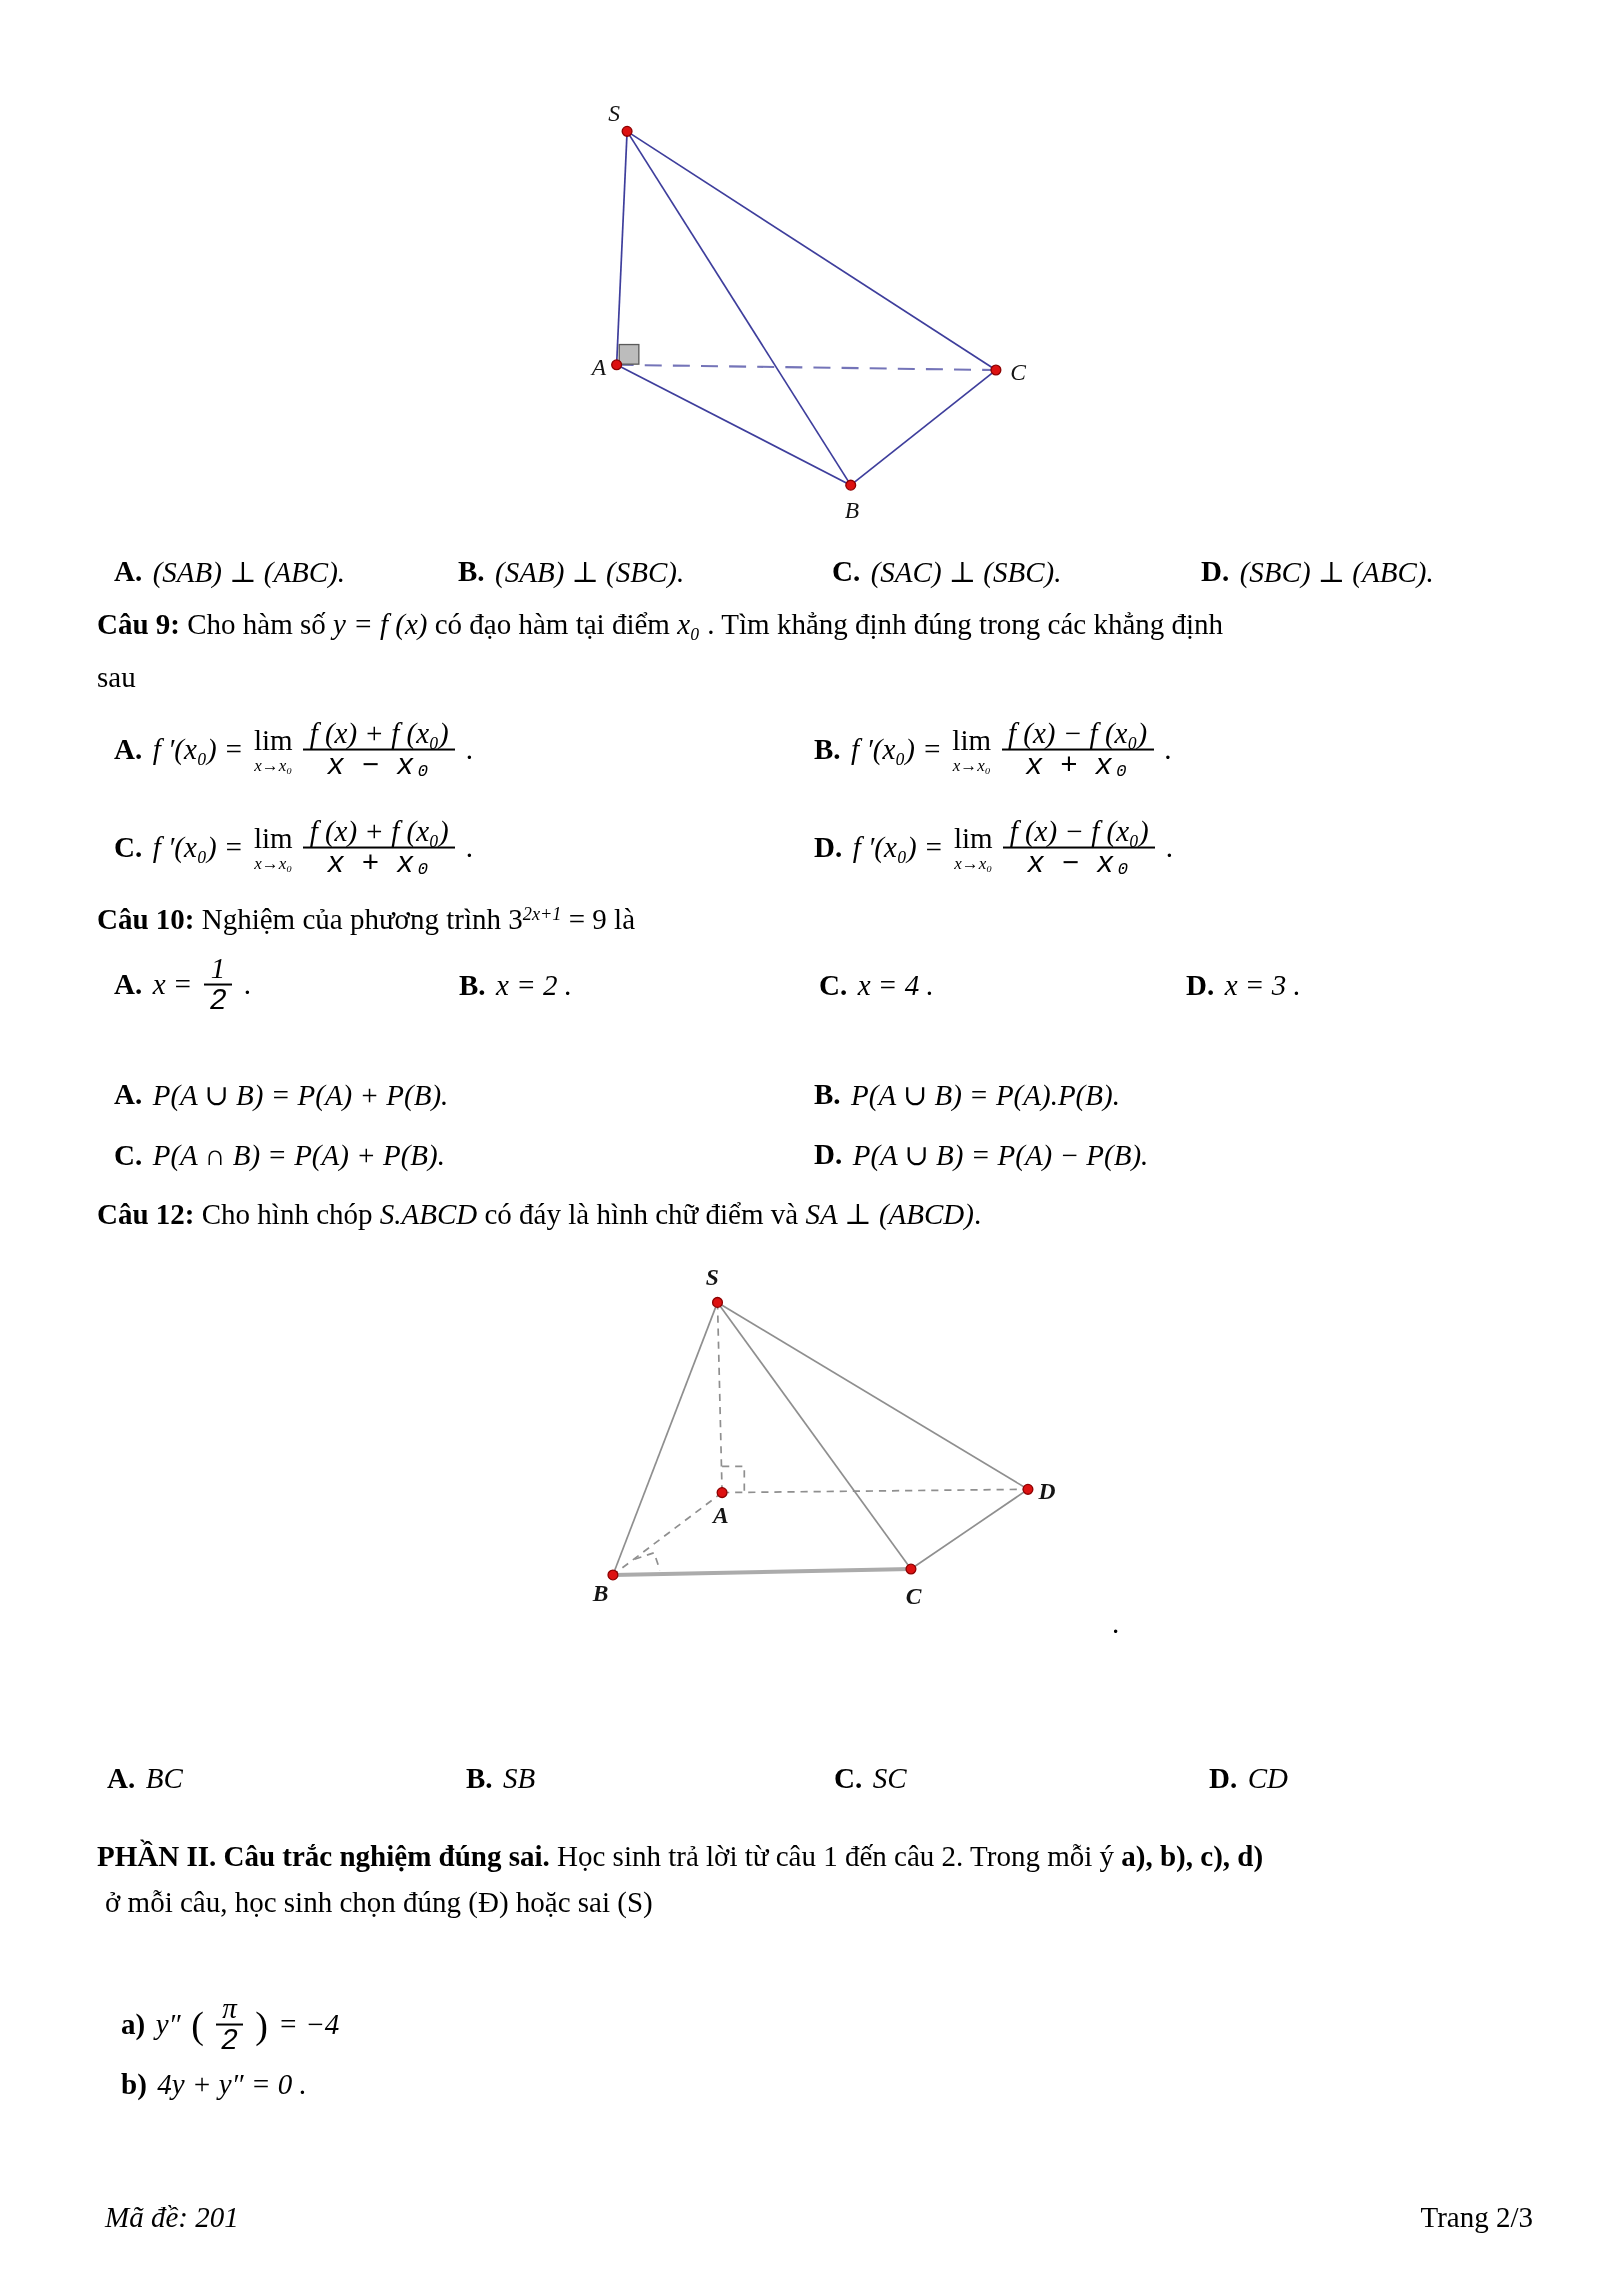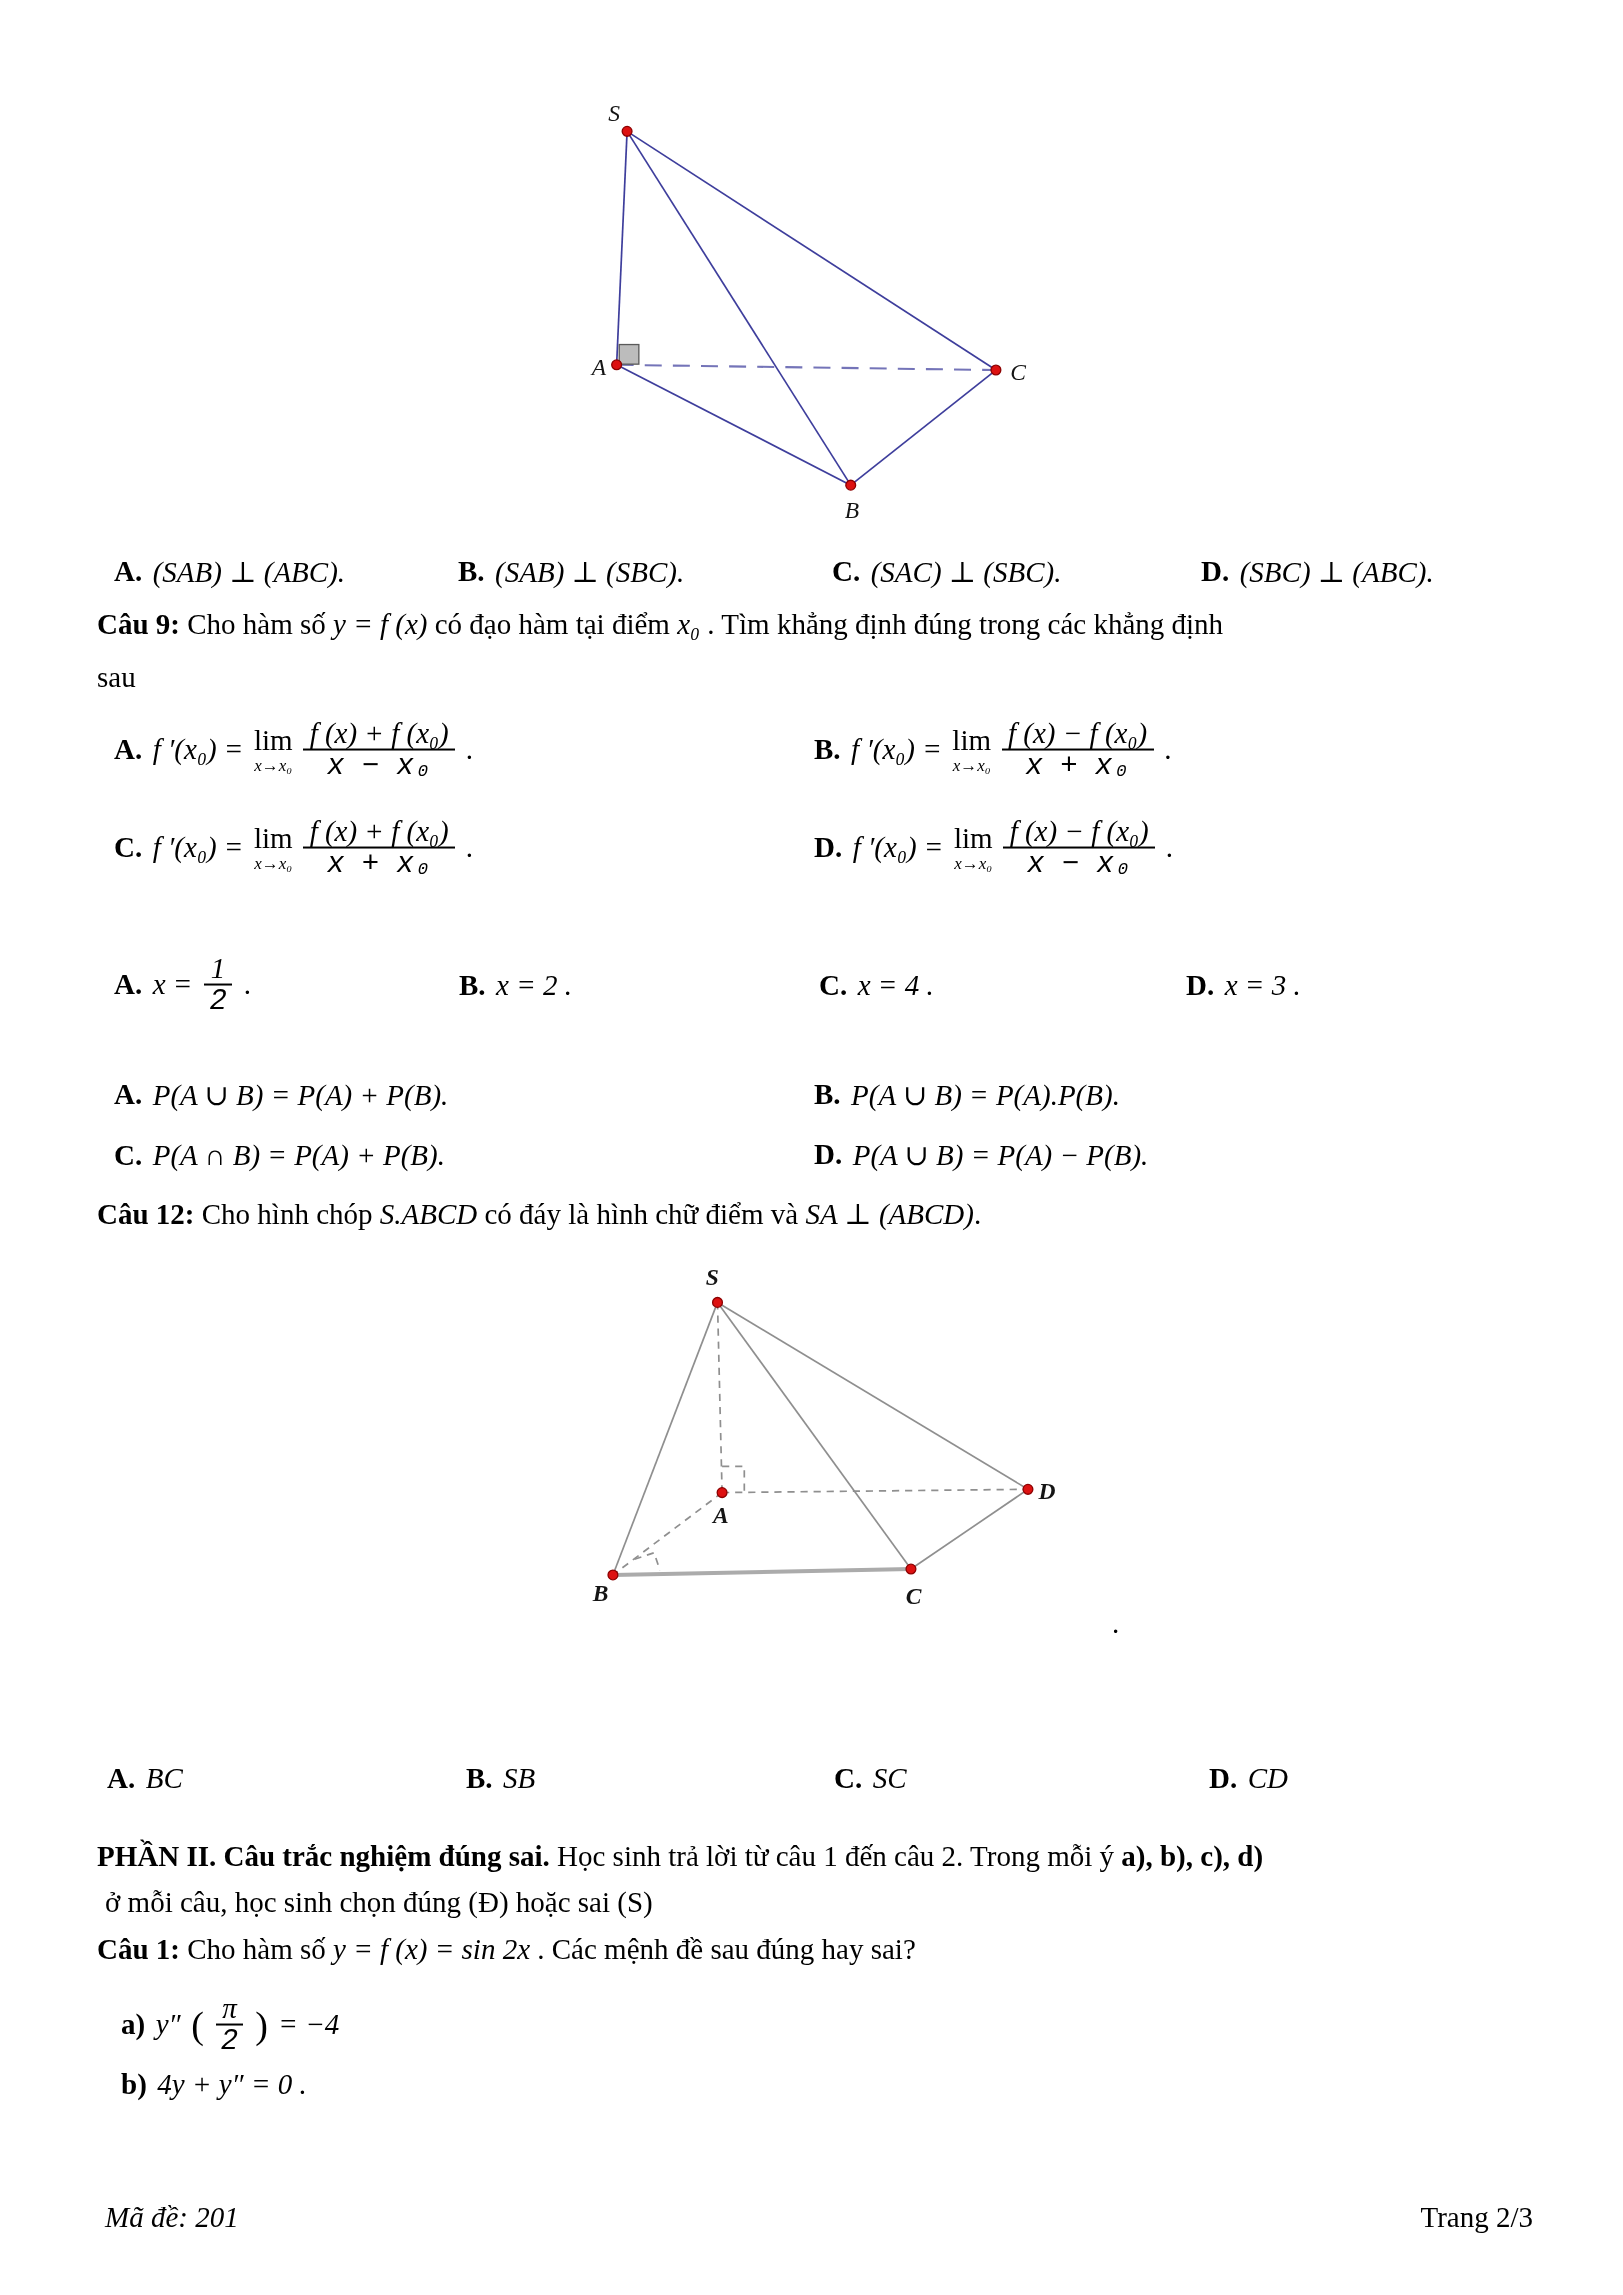--- a/index.html
+++ b/index.html
@@ -146,20 +146,26 @@
           <span class="limsub">x→x₀</span>
         </span>
       <span class="frac">
           <span class="num">f (x) − f (x₀)</span>
           <span class="den">x − x₀</span>
         </span>
       <span>.</span>
     </span>
   </div>
 
+  <div class="line" style="left:97px;top:900px;">
+    <b>Câu 10:</b>
+    <span>Nghiệm của phương trình</span>
+    <span><span>3</span><sup class="e">2x+1</sup></span>
+    <span>= 9 là</span>
+  </div>
 
   <div class="row" style="top:932px;height:105px;">
     <span class="opt" style="left:114px;">
       <b class="lbl">A.</b>
       <i class="mi">x =</i>
       <span class="frac">
           <span class="num">1</span>
           <span class="den">2</span>
         </span>
       <span>.</span>
@@ -257,26 +263,20 @@
 
   <div class="line" style="left:97px;top:1837px;">
     <b>PHẦN II. Câu trắc nghiệm đúng sai.</b>
     <span>Học sinh trả lời từ câu 1 đến câu 2. Trong mỗi ý</span>
     <b>a), b), c), d)</b>
   </div>
   <div class="line" style="left:97px;top:1883px;margin-left:8px;">
     <span>ở mỗi câu, học sinh chọn đúng (Đ) hoặc sai (S)</span>
   </div>
 
-  <div class="line" style="left:97px;top:1930px;">
-    <b>Câu 1:</b>
-    <span>Cho hàm số</span>
-    <i class="mi">y = f (x) = sin 2x</i>
-    <span>. Các mệnh đề sau đúng hay sai?</span>
-  </div>
 
   <div class="row" style="top:1972px;height:105px;">
     <span class="opt" style="left:121px;">
       <b class="lbl">a)</b>
       <i class="mi">y″</i>
         <span class="bigp">(</span>
         <span class="frac">
           <span class="num">π</span>
           <span class="den">2</span>
         </span>

